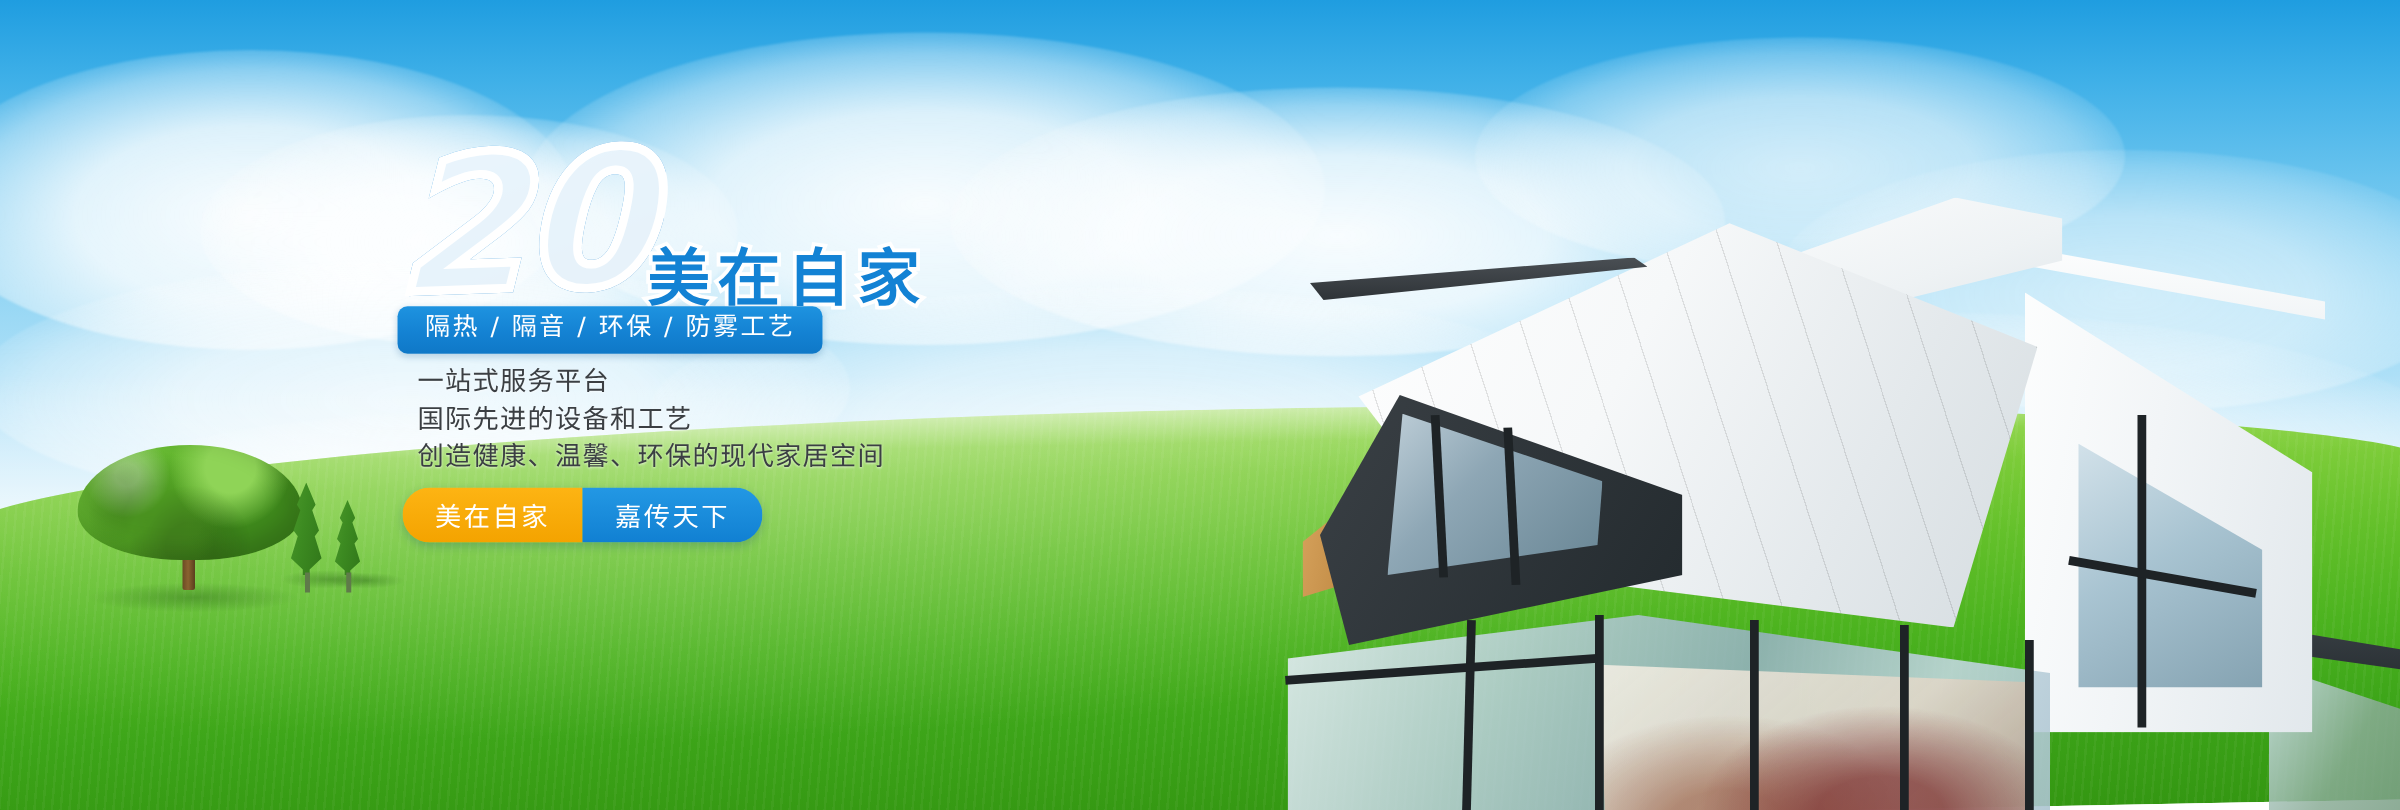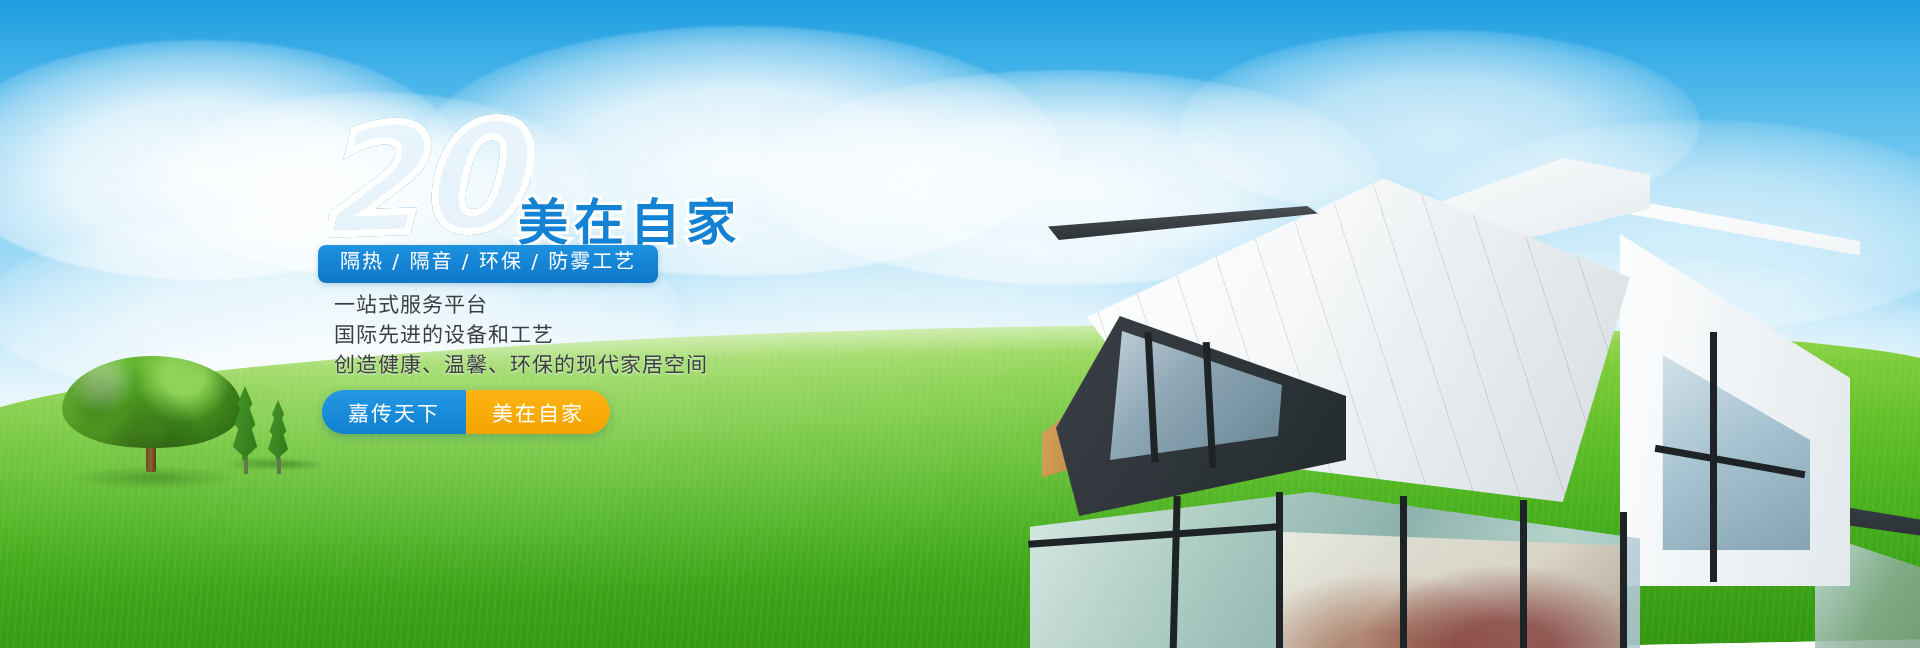--- a/index.html
+++ b/index.html
@@ -371,17 +371,17 @@
     <span>隔热 / 隔音 / 环保 / 防雾工艺</span>
   </div>
 
   <div class="lines">
     <div>一站式服务平台</div>
     <div>国际先进的设备和工艺</div>
     <div>创造健康、温馨、环保的现代家居空间</div>
   </div>
 
   <div class="cta">
+    <div class="btn btn-orange">美在自家</div>
     <div class="btn btn-blue">嘉传天下</div>
-    <div class="btn btn-orange">美在自家</div>
   </div>
 
 </div>
 
 </body></html>

